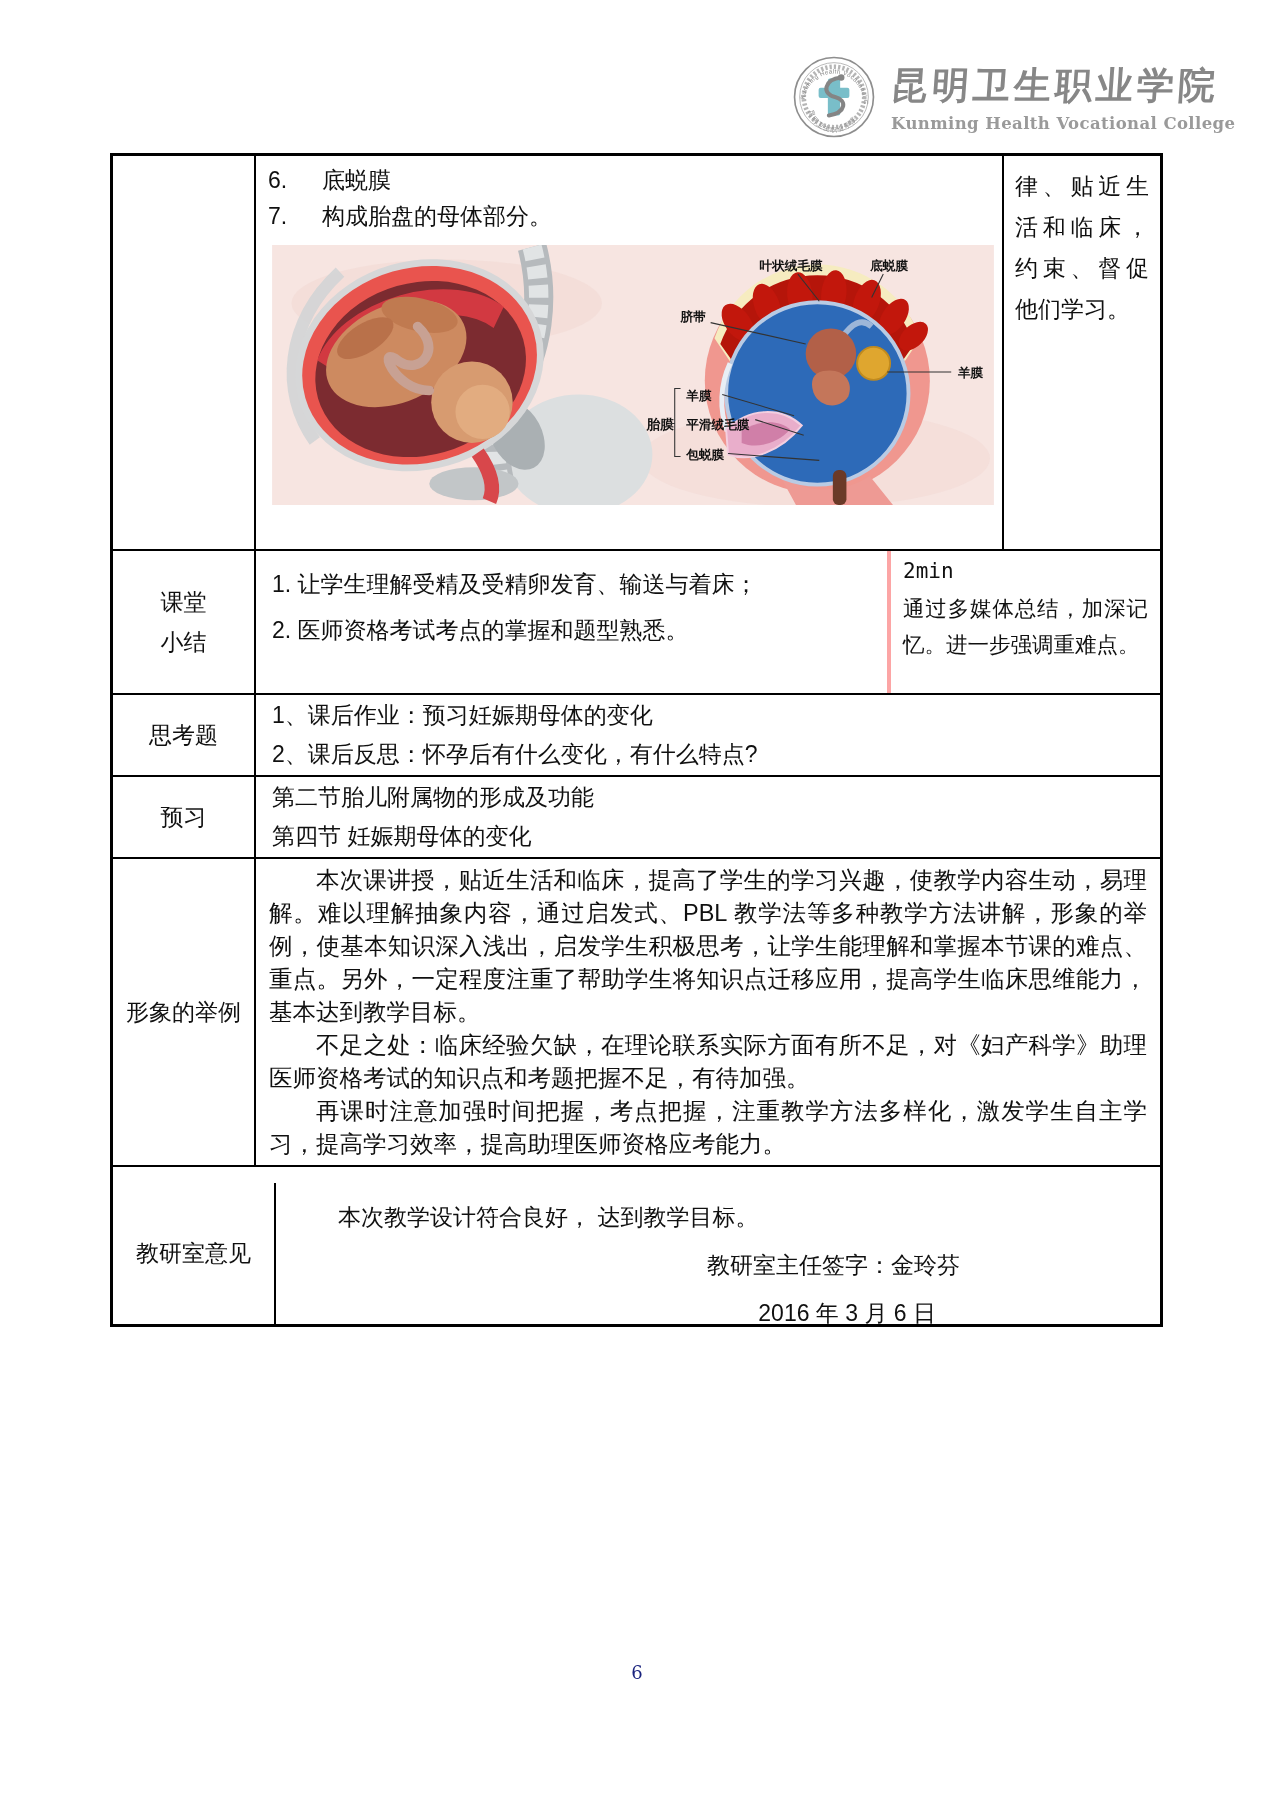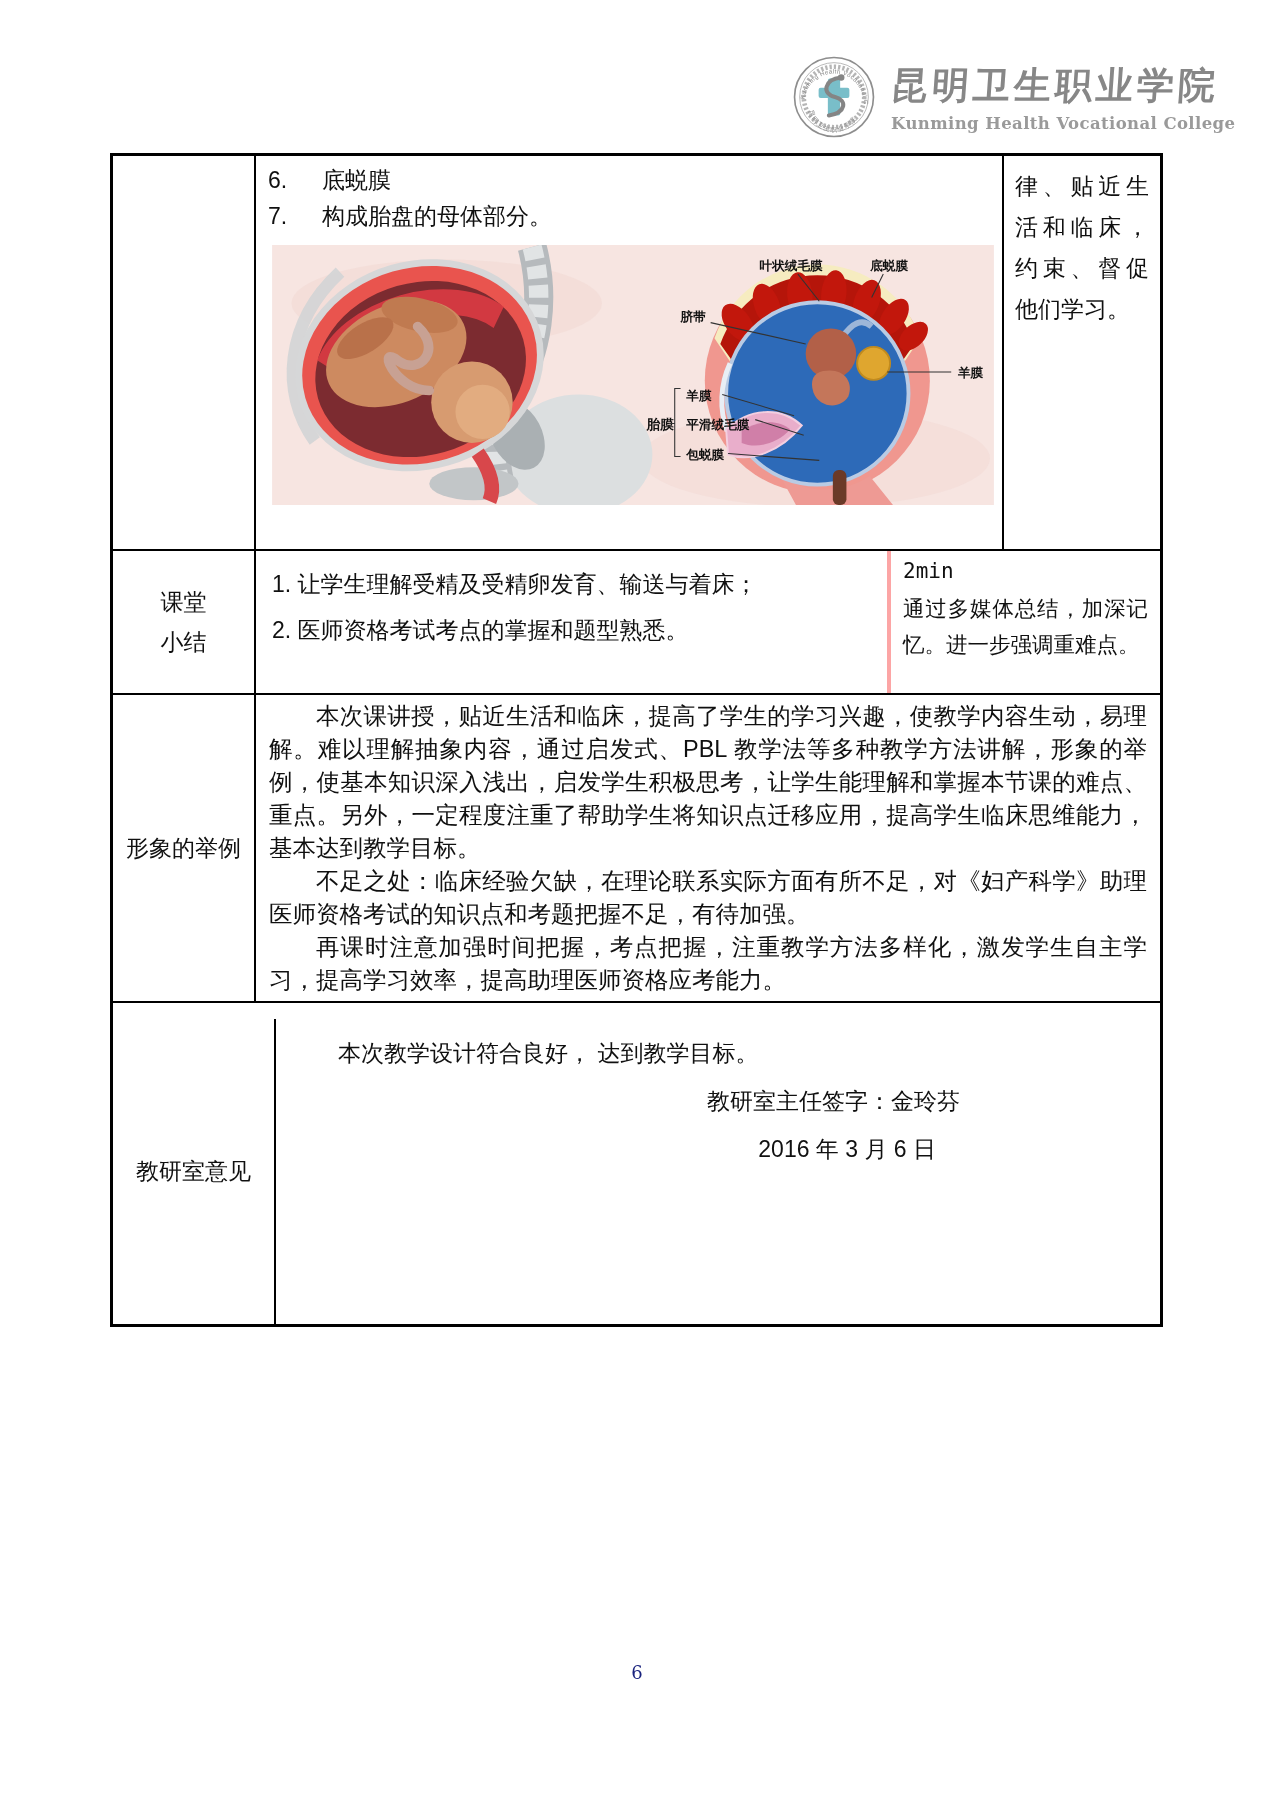--- a/index.html
+++ b/index.html
@@ -192,21 +192,35 @@
       <div class="content cB">
         <div class="line">1. 让学生理解受精及受精卵发育、输送与着床；</div>
         <div class="line">2. 医师资格考试考点的掌握和题型熟悉。</div>
       </div>
       <div class="sideB">
         <div class="time">2min</div>
         <div class="side-note">通过多媒体总结，加深记忆。进一步强调重难点。</div>
       </div>
     </div>
 
-
+    <div class="row rC">
+      <div class="lbl">思考题</div>
+      <div class="content cC">
+        <div class="line">1、课后作业：预习妊娠期母体的变化</div>
+        <div class="line">2、课后反思：怀孕后有什么变化，有什么特点?</div>
+      </div>
+    </div>
+
+    <div class="row rD">
+      <div class="lbl">预习</div>
+      <div class="content cC">
+        <div class="line">第二节胎儿附属物的形成及功能</div>
+        <div class="line">第四节 妊娠期母体的变化</div>
+      </div>
+    </div>
 
     <div class="row rE">
       <div class="lbl">形象的举例</div>
       <div class="content cE">
         <p>本次课讲授，贴近生活和临床，提高了学生的学习兴趣，使教学内容生动，易理解。难以理解抽象内容，通过启发式、PBL 教学法等多种教学方法讲解，形象的举例，使基本知识深入浅出，启发学生积极思考，让学生能理解和掌握本节课的难点、重点。另外，一定程度注重了帮助学生将知识点迁移应用，提高学生临床思维能力，基本达到教学目标。</p>
         <p>不足之处：临床经验欠缺，在理论联系实际方面有所不足，对《妇产科学》助理医师资格考试的知识点和考题把握不足，有待加强。</p>
         <p>再课时注意加强时间把握，考点把握，注重教学方法多样化，激发学生自主学习，提高学习效率，提高助理医师资格应考能力。</p>
       </div>
     </div>
 

